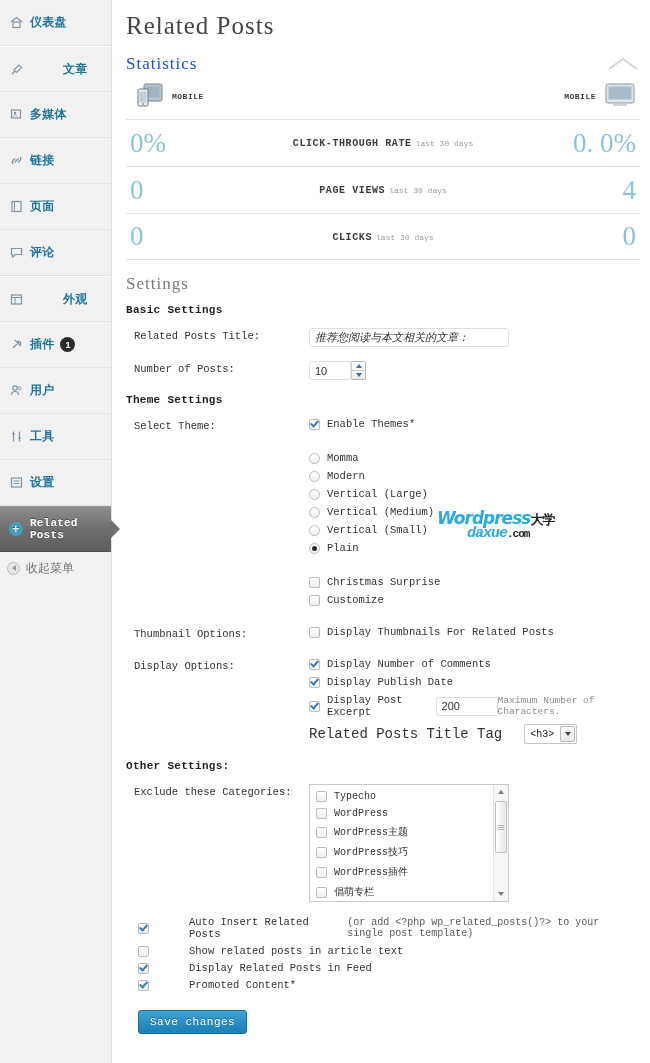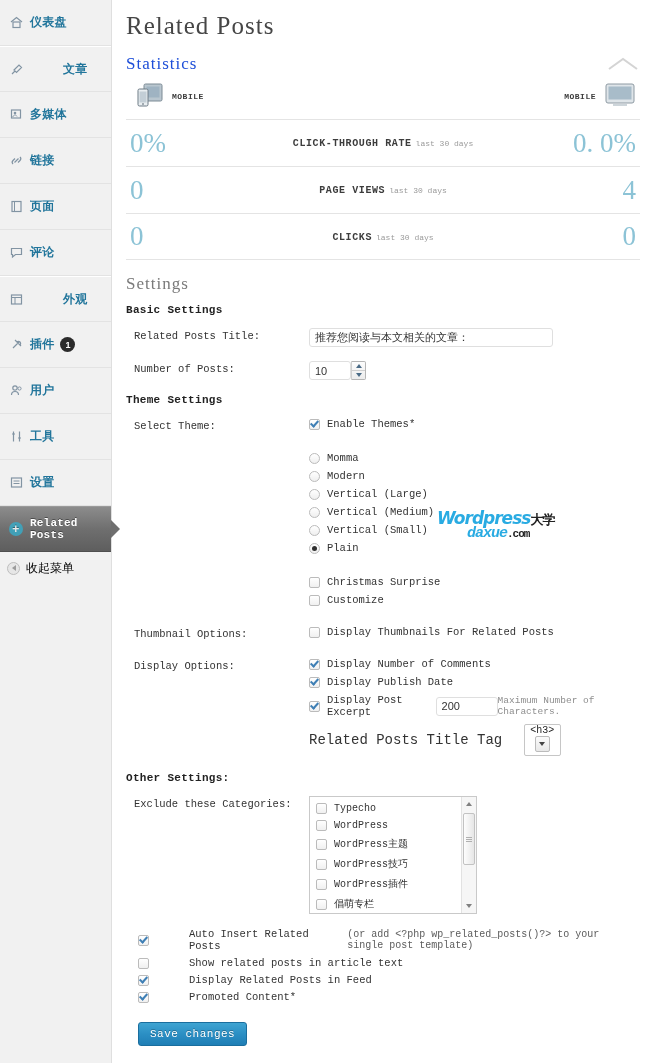--- a/index.html
+++ b/index.html
@@ -77,21 +77,21 @@
     width: 14px; height: 14px; border-radius: 50%;
     background: #3aa9c4;
     color: #fff; font-size: 12px; font-weight: bold;
     display:flex; align-items:center; justify-content:center;
     line-height: 1;
     font-family: "Liberation Sans", sans-serif;
   }
   .collapse-item {
     height: 28px; display:flex; align-items:center;
     padding-left: 7px; margin-top: 2px;
-    color: #000000;
+    color: #737373;
     font-family: "Liberation Sans", sans-serif;
     font-size: 12px;
     cursor: pointer;
   }
   .collapse-circle {
     width: 13px; height: 13px; border-radius: 50%;
     border: 1px solid #bdbdbd; background:#e6e6e6;
     margin-right: 6px; flex:0 0 13px;
     display:flex;align-items:center;justify-content:center;
   }
@@ -167,21 +167,21 @@
     border: 1px solid #dfdfdf;
     border-radius: 3px;
     background:#fff;
     height: 19px;
     padding: 1px 5px;
     font-family: "Liberation Sans", sans-serif;
     font-size: 11px;
     color: #333;
     outline: none;
   }
-  .title-input { width: 244px; }
+  .title-input { width: 200px; font-style: italic; }
   .num-wrap { display:inline-flex; align-items:stretch; }
   .num-input { width: 42px; border-right:none; border-radius:3px 0 0 3px; }
   .spin {
     width: 15px; border:1px solid #b5b5b5; border-left:1px solid #cfcfcf;
     background: linear-gradient(180deg,#fdfdfd,#ececec);
     display:flex; flex-direction:column; border-radius:0 2px 2px 0;
   }
   .spin div { flex:1; display:flex; align-items:center; justify-content:center; }
   .spin div:first-child { border-bottom:1px solid #cfcfcf; }
   .tri-up { width:0;height:0;border-left:3px solid transparent;border-right:3px solid transparent;border-bottom:4px solid #4a6b86; }
@@ -217,34 +217,34 @@
   }
   .spacer { height: 16px; }
 
   .excerpt-num { width: 62px; margin: 0 0; height:18px; }
   .hint { font-size: 9.5px; color:#8e8e8e; }
   .tagline { display:flex; align-items:center; margin-top: 3px; }
   .tag-label { font-size:14px; color:#333; margin-right:22px; }
   .select-box {
     display:inline-flex; align-items:center;
     border:1px solid #c6c6c6; border-radius:2px;
-    background:#fff; height:32px;flex-direction:column;
+    background:#fff; height:20px;
   }
   .select-val { font-size:10px; padding: 0 6px 0 5px; color:#222; font-family:"Liberation Mono", monospace; }
   .select-btn {
     width:15px; height:16px; margin-right:1px;
     border:1px solid #bbb; border-radius:2px;
     background: linear-gradient(180deg,#fbfbfb,#e8e8e8);
     display:flex; align-items:center; justify-content:center;
   }
   .caret { width:0;height:0;border-left:3px solid transparent;border-right:3px solid transparent;border-top:4px solid #444; }
 
   
   .cat-box {
-    width: 168px; height: 118px;
+    width: 200px; height: 118px;
     border: 1px solid #c9c9c9;
     background:#fff;
     position: relative;
     overflow: hidden;
     display:flex;
   }
   .cat-list { flex:1; padding: 6px 0 0 6px; overflow:hidden; }
   .cat-item { display:flex; align-items:center; margin-bottom: 6px; }
   .cat-item .lbl { font-size:10px; color:#333; }
   .scroll-track {

